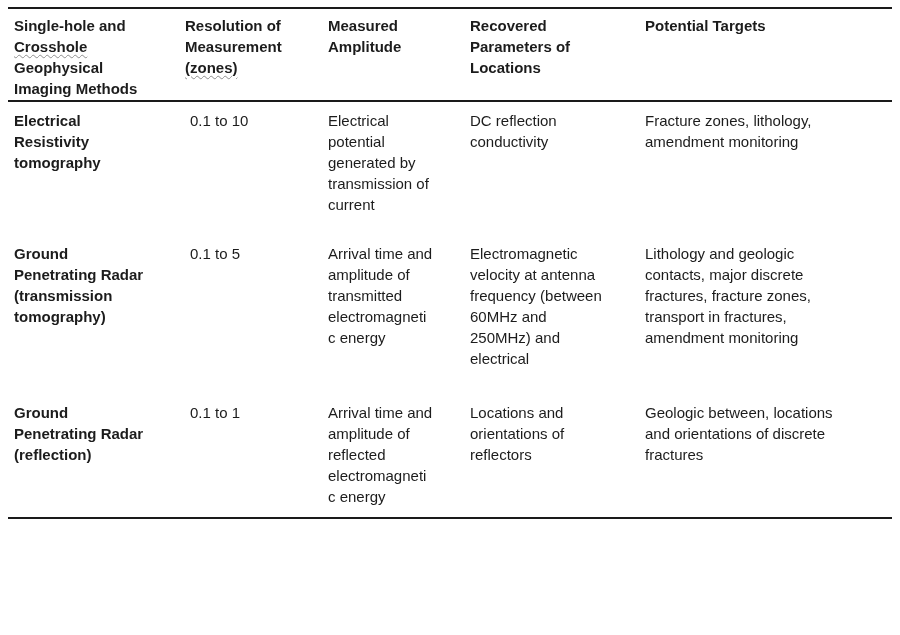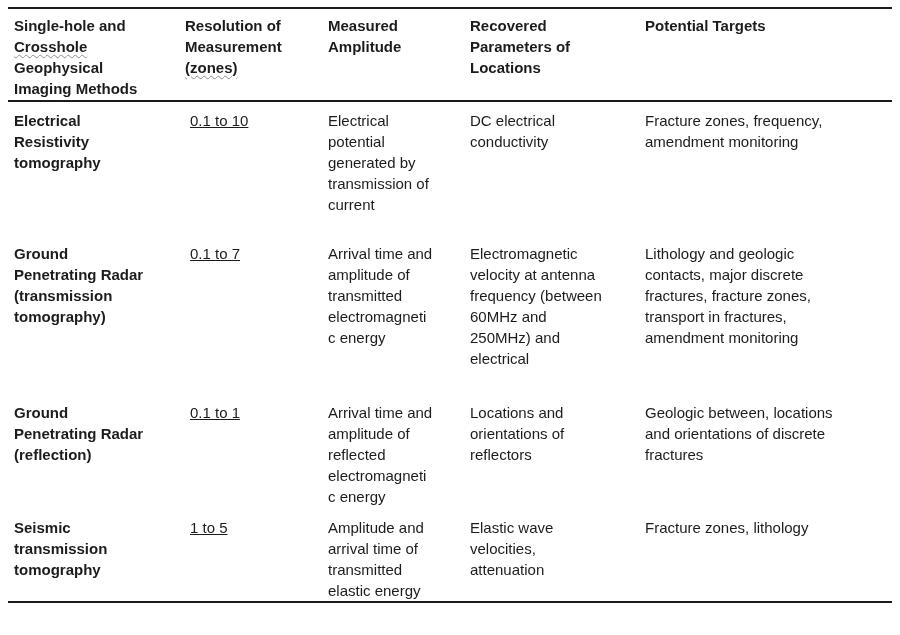--- a/index.html
+++ b/index.html
@@ -37,21 +37,21 @@
     overflow: hidden;
   }
   thead th {
     font-weight: bold;
     border-bottom: 2px solid #1a1a1a;
     padding-top: 6px;
     padding-bottom: 1px;
   }
   .col-method { padding-left: 6px; margin-left: 11px; }
   td.cell-method { font-weight: bold; }
-  td.cell-resolution { padding-left: 5px; text-decoration: underline; }
+  td.cell-resolution { padding-left: 5px; }
   tr.row-1 td { padding-top: 8px;  padding-bottom: 28px; }
   tr.row-2 td { padding-top: 0;    padding-bottom: 33px; }
   tr.row-3 td { padding-top: 0;    padding-bottom: 10px; }
   tr.row-4 td { padding-top: 0;    padding-bottom: 0; }
   .squiggle {
     text-decoration: underline;
     text-decoration-style: wavy;
     text-decoration-color: #8f8f8f;
     text-decoration-thickness: 1px;
     text-underline-offset: 2px;
@@ -90,31 +90,31 @@
       <tr class="row-1">
         <td class="cell-method col-method">Electrical
 Resistivity
 tomography</td>
         <td class="cell-resolution">0.1 to 10</td>
         <td>Electrical
 potential
 generated by
 transmission of
 current</td>
-        <td>DC electrical
+        <td>DC reflection
 conductivity</td>
-        <td>Fracture zones, frequency,
+        <td>Fracture zones, lithology,
 amendment monitoring</td>
       </tr>
       <tr class="row-2">
         <td class="cell-method col-method">Ground
 Penetrating Radar
 (transmission
 tomography)</td>
-        <td class="cell-resolution">0.1 to 7</td>
+        <td class="cell-resolution">0.1 to 5</td>
         <td>Arrival time and
 amplitude of
 transmitted
 electromagneti
 c energy</td>
         <td>Electromagnetic
 velocity at antenna
 frequency (between
 60MHz and
 250MHz) and
@@ -135,30 +135,16 @@
 reflected
 electromagneti
 c energy</td>
         <td>Locations and
 orientations of
 reflectors</td>
         <td>Geologic between, locations
 and orientations of discrete
 fractures</td>
       </tr>
-      <tr class="row-4">
-        <td class="cell-method col-method">Seismic
-transmission
-tomography</td>
-        <td class="cell-resolution">1 to 5</td>
-        <td>Amplitude and
-arrival time of
-transmitted
-elastic energy</td>
-        <td>Elastic wave
-velocities,
-attenuation</td>
-        <td>Fracture zones, lithology</td>
-      </tr>
     </tbody>
   </table>
 
 </div>
 
 </body></html>

